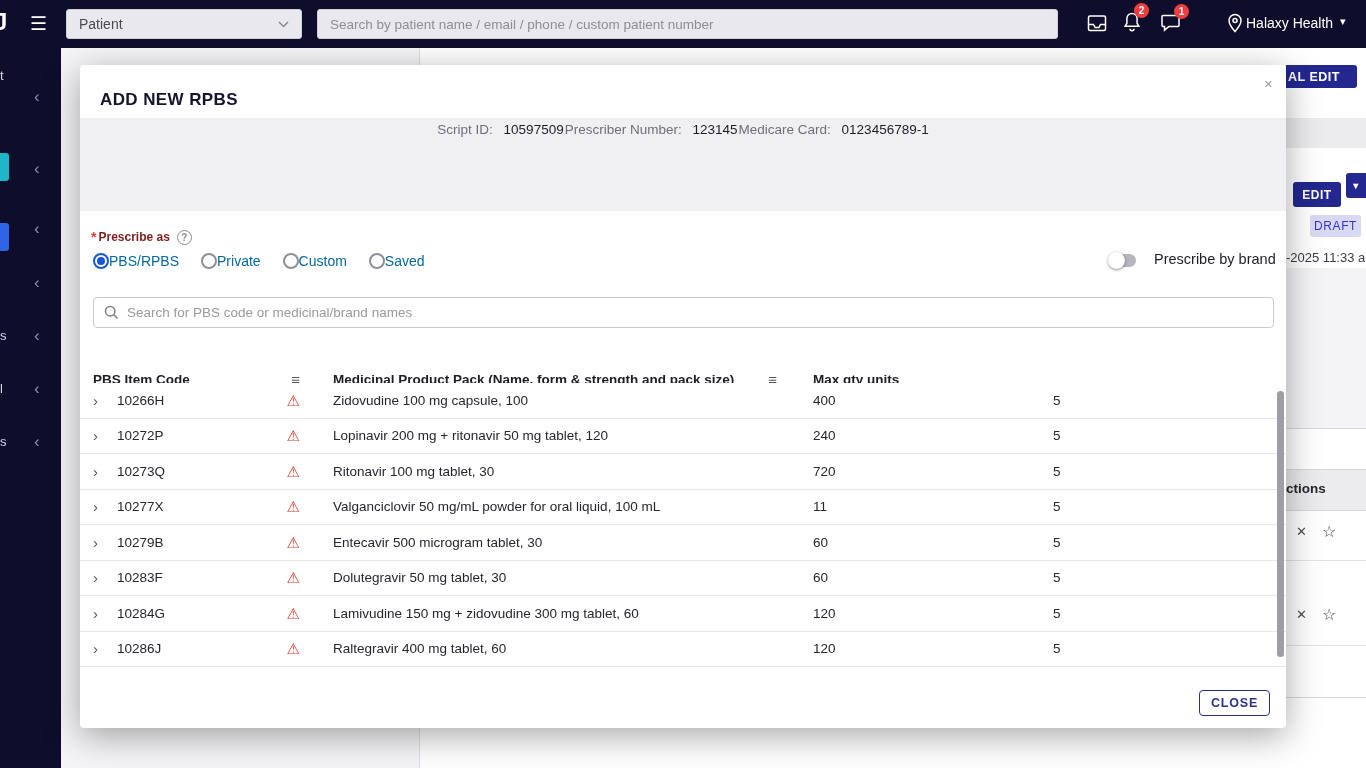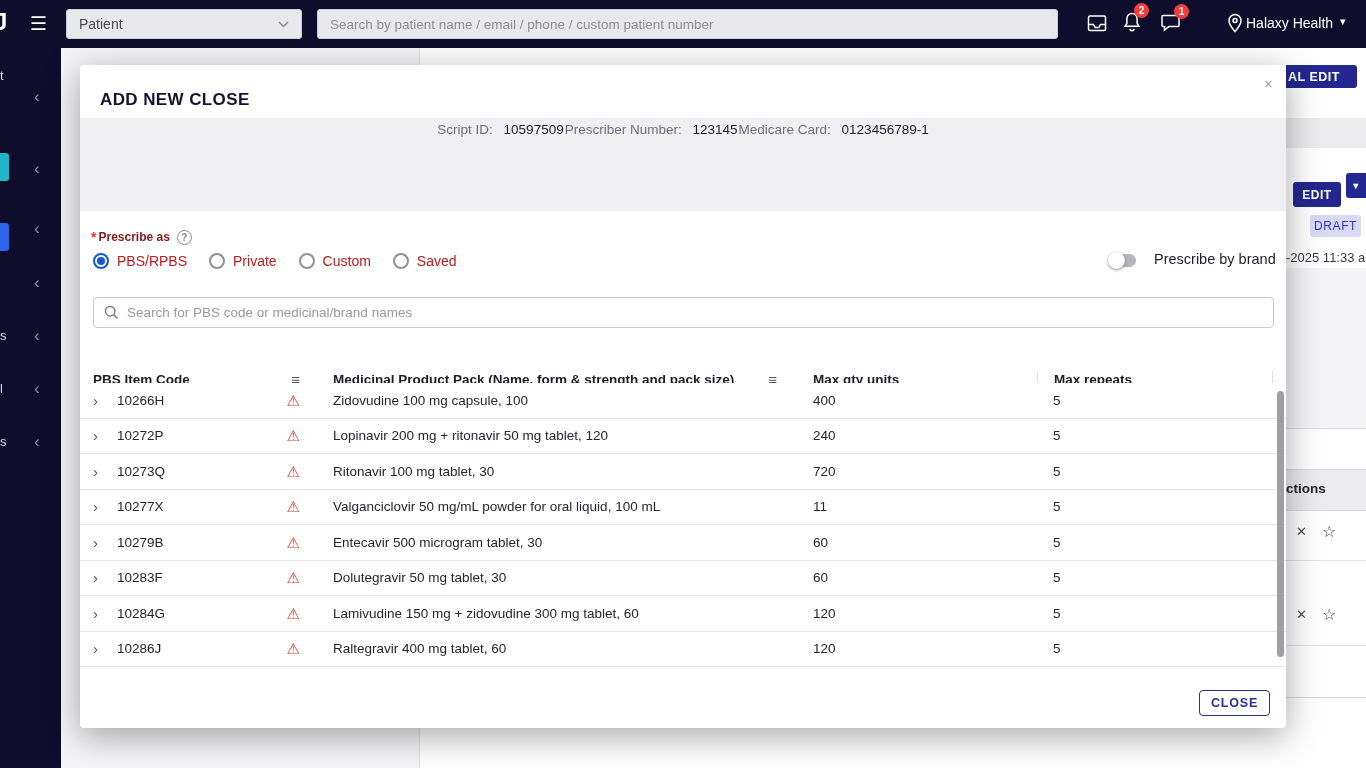--- a/index.html
+++ b/index.html
@@ -42,21 +42,21 @@
   .modal-x{position:absolute;right:13px;top:13px;color:#9a9aa2;font-size:11px;cursor:pointer}
   .info-band{position:absolute;left:0;top:53px;width:1206px;height:93px;background:#f0f0f3;display:flex;flex-direction:row;justify-content:center;gap:1px;padding:0 14px}
   .info-row{font-size:13.5px;line-height:23px}
   .info-label{color:#6f6f78;margin-right:7px}
   .info-value{color:#1d1d26;font-weight:500}
   .prescribe-row{position:absolute;left:11px;top:164px;display:flex;align-items:center}
   .req{color:#e03c3c;font-weight:700;font-size:14px;margin-right:2px}
   .pa-label{font-weight:700;font-size:12px;color:#7f1d1d}
   .help-circle{width:15px;height:15px;border:1.5px solid #8a8a92;border-radius:50%;color:#8a8a92;font-size:10px;font-weight:700;display:flex;align-items:center;justify-content:center;margin-left:7px;cursor:pointer}
   .radio-row{position:absolute;left:13px;top:188px;display:flex;align-items:center;gap:22px}
-  .radio-item{display:flex;align-items:center;gap:8px;font-size:14px;color:#b91c1c;cursor:pointer}
+  .radio-item{display:flex;align-items:center;font-size:14px;color:#0369a1;cursor:pointer}
   .radio{width:16px;height:16px;border-radius:50%;border:2px solid #8f8f98;background:#fff;position:relative;flex:none}
   .radio.sel{border-color:#1656d6}
   .radio.sel::after{content:"";position:absolute;inset:2px;border-radius:50%;background:#1656d6}
   .toggle{position:absolute;left:1030px;top:189px;width:26px;height:13px;border-radius:7px;background:#b5b5bd;cursor:pointer}
   .toggle-knob{position:absolute;left:-2px;top:-2px;width:17px;height:17px;border-radius:50%;background:#fff;box-shadow:0 1px 3px rgba(0,0,0,.45)}
   .brand-label{position:absolute;left:1074px;top:186px;font-size:14.5px;color:#1d1d26}
   .drug-search{position:absolute;left:13px;top:232px;width:1181px;height:31px;border:1px solid #c9c9d0;border-radius:4px;display:flex;align-items:center;padding:0 10px;gap:8px;background:#fff}
   .drug-search input{border:none;outline:none;flex:1;font-size:13.5px;color:#333;font-family:"Liberation Sans",sans-serif}
   .drug-search input::placeholder{color:#99999f}
 
@@ -170,21 +170,21 @@
   <span class="bgfrag" style="left:1296px;top:524px;font-size:13px;color:#4a4a52;cursor:pointer">✕</span>
   <span class="bgfrag" style="left:1322px;top:522px;font-size:16px;color:#3a3a42;cursor:pointer">☆</span>
   <div class="bgfrag hline" style="left:1286px;top:560px;width:80px;background:#e3e3e7"></div>
 
   <span class="bgfrag" style="left:1296px;top:607px;font-size:13px;color:#4a4a52;cursor:pointer">✕</span>
   <span class="bgfrag" style="left:1322px;top:605px;font-size:16px;color:#3a3a42;cursor:pointer">☆</span>
   <div class="bgfrag hline" style="left:1286px;top:645px;width:80px;background:#e3e3e7"></div>
   <div class="bgfrag hline" style="left:1286px;top:697px;width:80px"></div>
 
   <div class="modal">
-    <div class="modal-title">ADD NEW CLOSE</div>
+    <div class="modal-title">ADD NEW RPBS</div>
     <span class="modal-x">✕</span>
 
     <div class="info-band">
       <div class="info-row">
         <span class="info-label">Script ID:</span>
         <span class="info-value">10597509</span>
       </div>
       <div class="info-row">
         <span class="info-label">Prescriber Number:</span>
         <span class="info-value">123145</span>
@@ -238,23 +238,20 @@
     <div class="thead">
       <div class="hc1">
         <span>PBS Item Code</span>
         <span class="cm">≡</span>
       </div>
       <div class="hc2">
         <span>Medicinal Product Pack (Name, form &amp; strength and pack size)</span>
         <span class="cm">≡</span>
       </div>
       <div class="hc3">Max qty units</div>
-      <div class="hc4">
-        <span>Max repeats</span>
-      </div>
     </div>
 
     <div class="tbody">
   <div class="trow">
     <div class="rc1">
       <span class="rchev">›</span>
       <span>10266H</span>
       <span class="rwarn">⚠</span>
     </div>
     <div class="rc2">Zidovudine 100 mg capsule, 100</div>

